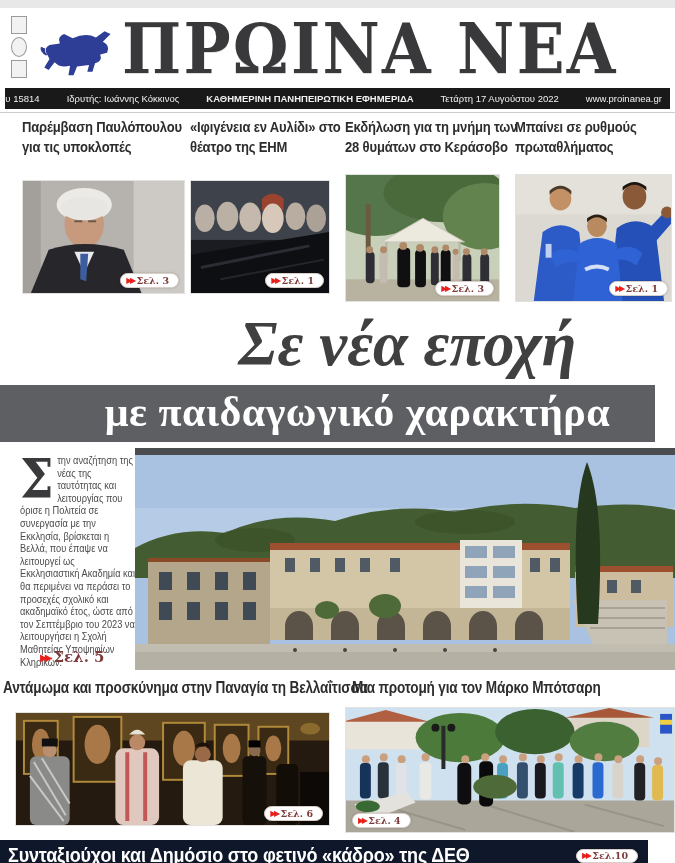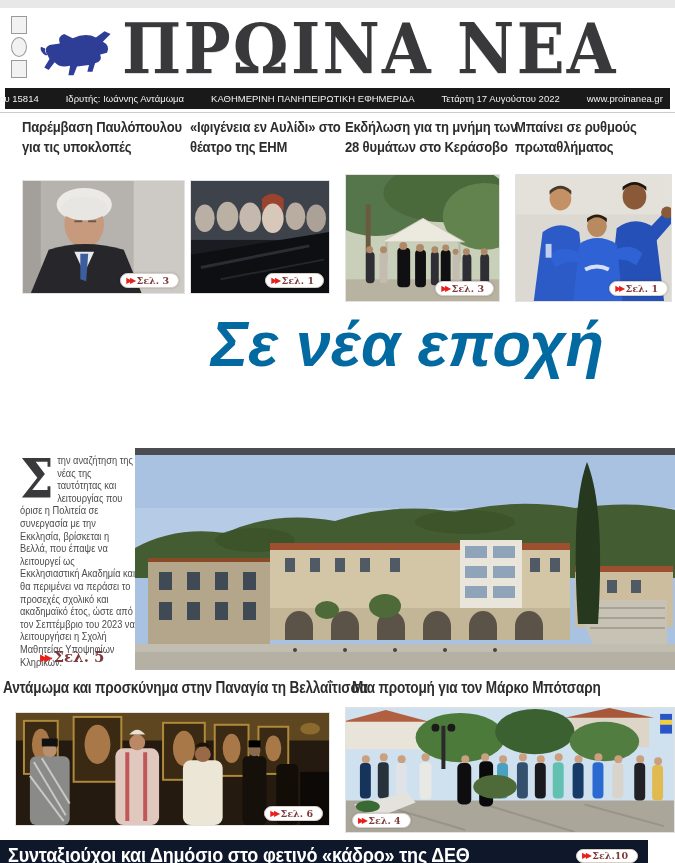--- a/index.html
+++ b/index.html
@@ -22,21 +22,21 @@
     transform:scale(1.12,1.22); transform-origin:left top;
     text-shadow:0 1px 0 #55555733;
   }
 
   
   #info-bar {
     position:absolute; left:5px; top:80px; width:665px; height:21px; background:#191919;
     color:#f0f0f0; font-size:9.5px; display:flex; align-items:center; justify-content:center; gap:27px;
     white-space:nowrap;
   }
-  #info-bar .b { font-weight:normal; }
+  #info-bar .b { font-weight:bold; }
   #stories-rule { position:absolute; left:0; top:104px; width:675px; border-top:1px solid #cccccc; }
 
   
   .headline {
     position:absolute; font-weight:bold; color:#2d2d2f; font-size:15px; line-height:1.3;
     letter-spacing:-0.2px; transform:scaleX(.87); transform-origin:left top;
   }
   .headline-lg {
     position:absolute; font-weight:bold; color:#2d2d2f; font-size:16px; white-space:nowrap;
     transform:scaleX(.85); transform-origin:left top; letter-spacing:-0.2px;
@@ -51,22 +51,22 @@
     position:absolute; background:#fff; border:1px solid #d8cfc9; border-radius:9px;
     height:15px; padding:0 9px 0 5px; display:flex; align-items:center; gap:3px;
     box-shadow:0 0 2px rgba(0,0,0,.25);
   }
   .ptag .arr { color:#e8201c; font-size:8px; letter-spacing:-2.5px; line-height:1; }
   .ptag .ptxt { color:#7d3a3a; font-weight:bold; font-family:"DejaVu Serif", serif; font-size:9.5px; line-height:1; }
 
   
   #main-hl1 {
     position:absolute; left:148px; right:8px; top:298px; height:76px; text-align:center;
-    font-family:Liberation Sans, sans-serif; font-style:italic; font-weight:bold;
-    font-size:63px; line-height:76px; color:#0369a1; letter-spacing:0px; white-space:nowrap;
+    font-family:Liberation Serif, serif; font-style:italic; font-weight:bold;
+    font-size:63px; line-height:76px; color:#404040; letter-spacing:0px; white-space:nowrap;
   }
   #main-hl2 {
     position:absolute; left:0; top:377px; width:655px; height:57px; background:#5e5f63;
     color:#ffffff; font-family:"Liberation Serif", serif; font-weight:bold;
     font-size:42px; line-height:55px; text-align:center; letter-spacing:0.5px;
     padding-left:60px; white-space:nowrap;
   }
   #lead {
     position:absolute; left:20px; top:446px; width:132px; color:#4b4b4d;
     font-size:10.5px; line-height:12.6px; transform:scaleX(.88); transform-origin:left top;
@@ -102,21 +102,21 @@
     </div>
     <svg id="bull-logo" viewBox="0 0 100 60">
       <path fill="#2e3e96" d="M16 34 Q10 26 18 22 L30 20 Q27 12 35 9 L45 14 Q60 7 72 13 L82 6 L89 9 L80 18 Q89 22 85 31 L77 33 Q80 41 71 43 L68 53 L62 53 L64 45 L50 47 L46 57 L40 57 L42 46 Q30 49 24 42 L17 51 L12 48 L18 38 Z"></path>
       <path fill="#2e3e96" d="M14 34 Q6 30 8 24 L13 26 Q12 31 16 33 Z"></path>
     </svg>
     <div id="mast-title">ΠΡΩΙΝΑ ΝΕΑ</div>
   </div>
 
   <div id="info-bar">
     <span>Αρ. φύλλου 15814</span>
-    <span>Ιδρυτής: Ιωάννης Αντάμωμα</span>
+    <span>Ιδρυτής: Ιωάννης Κόκκινος</span>
     <span class="b">ΚΑΘΗΜΕΡΙΝΗ ΠΑΝΗΠΕΙΡΩΤΙΚΗ ΕΦΗΜΕΡΙΔΑ</span>
     <span>Τετάρτη 17 Αυγούστου 2022</span>
     <span>www.proinanea.gr</span>
     <span>€0,94</span>
   </div>
   <div id="stories-rule"></div>
 
   <div class="headline" style="left:22px; top:109px; width:195px;">Παρέμβαση Παυλόπουλου για τις υποκλοπές</div>
   <div class="headline" style="left:190px; top:109px; width:178px;">«Ιφιγένεια εν Αυλίδι» στο θέατρο της ΕΗΜ</div>
   <div class="headline" style="left:345px; top:109px; width:205px;">Εκδήλωση για τη μνήμη των 28 θυμάτων στο Κεράσοβο</div>
@@ -227,20 +227,21 @@
       <path d="M70 96 Q82 90 94 96" stroke="#ffffff" stroke-width="4" fill="none" opacity=".8"></path>
       <rect x="30" y="70" width="6" height="14" fill="#ffffff" opacity=".7"></rect>
     </svg>
     <div class="ptag" style="right:3px; bottom:5px;">
       <span class="arr">▶▶</span>
       <span class="ptxt">Σελ. 1</span>
     </div>
   </div>
 
   <div id="main-hl1">Σε νέα εποχή</div>
+  <div id="main-hl2">με παιδαγωγικό χαρακτήρα</div>
 
   <div id="lead">
     <span class="dropcap">Σ</span><span>την αναζήτηση της νέας της ταυτότητας και λειτουργίας που όρισε η Πολιτεία σε συνεργασία με την Εκκλησία, βρίσκεται η Βελλά, που έπαψε να λειτουργεί ως Εκκλησιαστική Ακαδημία και θα περιμένει να περάσει το προσεχές σχολικό και ακαδημαϊκό έτος, ώστε από τον Σεπτέμβριο του 2023 να λειτουργήσει η Σχολή Μαθητείας Υποψηφίων Κληρικών.</span>
   </div>
   <div id="lead-ptag">
     <span class="arr">▶▶</span>
     <span class="ptxt">Σελ. 5</span>
   </div>
 
   <div class="photo" style="left:135px; top:440px; width:540px; height:222px; border:none;">

